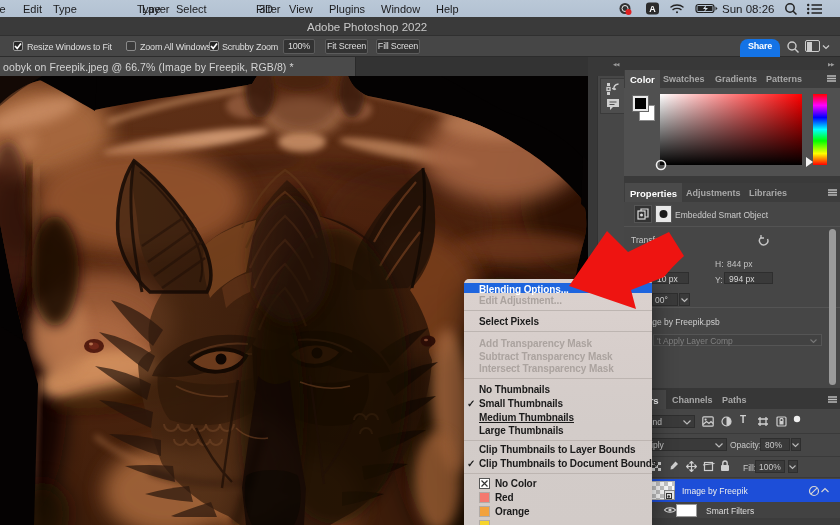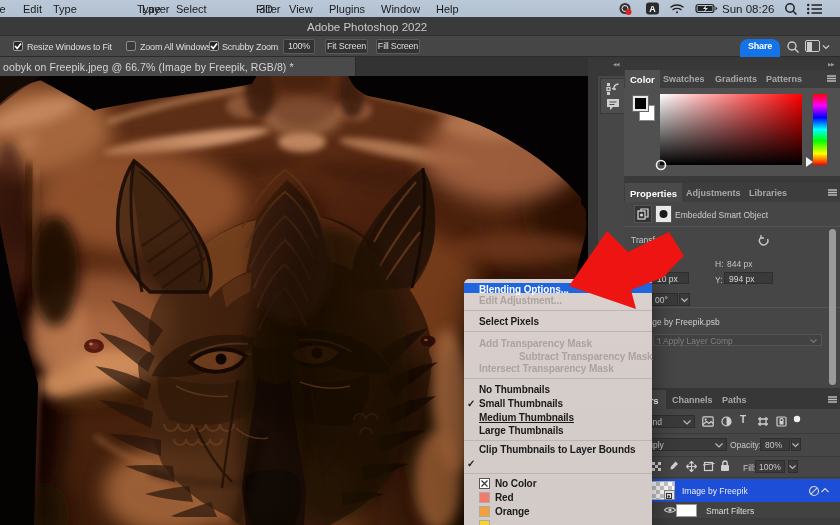--- a/index.html
+++ b/index.html
@@ -525,31 +525,32 @@
 </div>
 
 <div id="ctxmenu" class="abs" style="left:464px;top:279px;width:188px;height:246px;background:linear-gradient(180deg,#dbd2cf 0%,#d7cecb 30%,#d3ccc9 60%,#d2cbc8 100%);border-radius:5px 5px 0 0;box-shadow:0 6px 24px rgba(0,0,0,0.45);font-size:10px;font-weight:600;color:#1a1a1a;letter-spacing:-0.1px;">
   <div class="abs" style="left:0px;top:3.5px;width:188px;height:10.5px;background:#1e65de;"></div>
   <span class="txt" style="left:15px;top:4.5px;color:#ffffff;">Blending Options...</span>
   <span class="txt" style="left:15px;top:16px;color:#aba39f;">Edit Adjustment...</span>
   <div class="abs" style="left:0;top:30.5px;width:188px;height:1px;background:#bdb5b1;"></div>
   <span class="txt" style="left:15px;top:36.5px;">Select Pixels</span>
   <div class="abs" style="left:0;top:52px;width:188px;height:1px;background:#bdb5b1;"></div>
   <span class="txt" style="left:15px;top:58.5px;color:#aba39f;">Add Transparency Mask</span>
-  <span class="txt" style="left:15px;top:71.5px;color:#aba39f;margin-left:40px;">Subtract Transparency Mask</span>
+  <span class="txt" style="left:15px;top:71.5px;color:#aba39f;">Subtract Transparency Mask</span>
   <span class="txt" style="left:15px;top:84px;color:#aba39f;">Intersect Transparency Mask</span>
   <div class="abs" style="left:0;top:99px;width:188px;height:1px;background:#bdb5b1;"></div>
   <span class="txt" style="left:15px;top:105px;">No Thumbnails</span>
   <span class="txt" style="left:3px;top:118.5px;">✓</span>
   <span class="txt" style="left:15px;top:118.5px;">Small Thumbnails</span>
   <span class="txt" style="left:15px;top:132.5px;text-decoration:underline;">Medium Thumbnails</span>
   <span class="txt" style="left:15px;top:146px;">Large Thumbnails</span>
   <div class="abs" style="left:0;top:160.5px;width:188px;height:1px;background:#bdb5b1;"></div>
   <span class="txt" style="left:15px;top:164.5px;">Clip Thumbnails to Layer Bounds</span>
   <span class="txt" style="left:3px;top:178.5px;">✓</span>
+  <span class="txt" style="left:15px;top:178.5px;">Clip Thumbnails to Document Bounds</span>
   <div class="abs" style="left:0;top:194px;width:188px;height:1px;background:#bdb5b1;"></div>
   <span class="abs" style="left:15px;top:198.5px;width:11px;height:11px;background:#fff;border:1px solid #555;"></span>
   <svg class="abs" style="left:15px;top:198.5px;" width="11" height="11">
       <path d="M2.5,2.5 L8.5,8.5 M8.5,2.5 L2.5,8.5" stroke="#333" stroke-width="1.2"></path>
     </svg>
   <span class="txt" style="left:31px;top:199px;">No Color</span>
   <span class="abs" style="left:15px;top:212.5px;width:11px;height:11px;background:#f4796f;border:1px solid #b0aaa6;"></span>
   <span class="txt" style="left:31px;top:213px;">Red</span>
   <span class="abs" style="left:15px;top:226.5px;width:11px;height:11px;background:#f2a23d;border:1px solid #b0aaa6;"></span>
   <span class="txt" style="left:31px;top:227px;">Orange</span>

